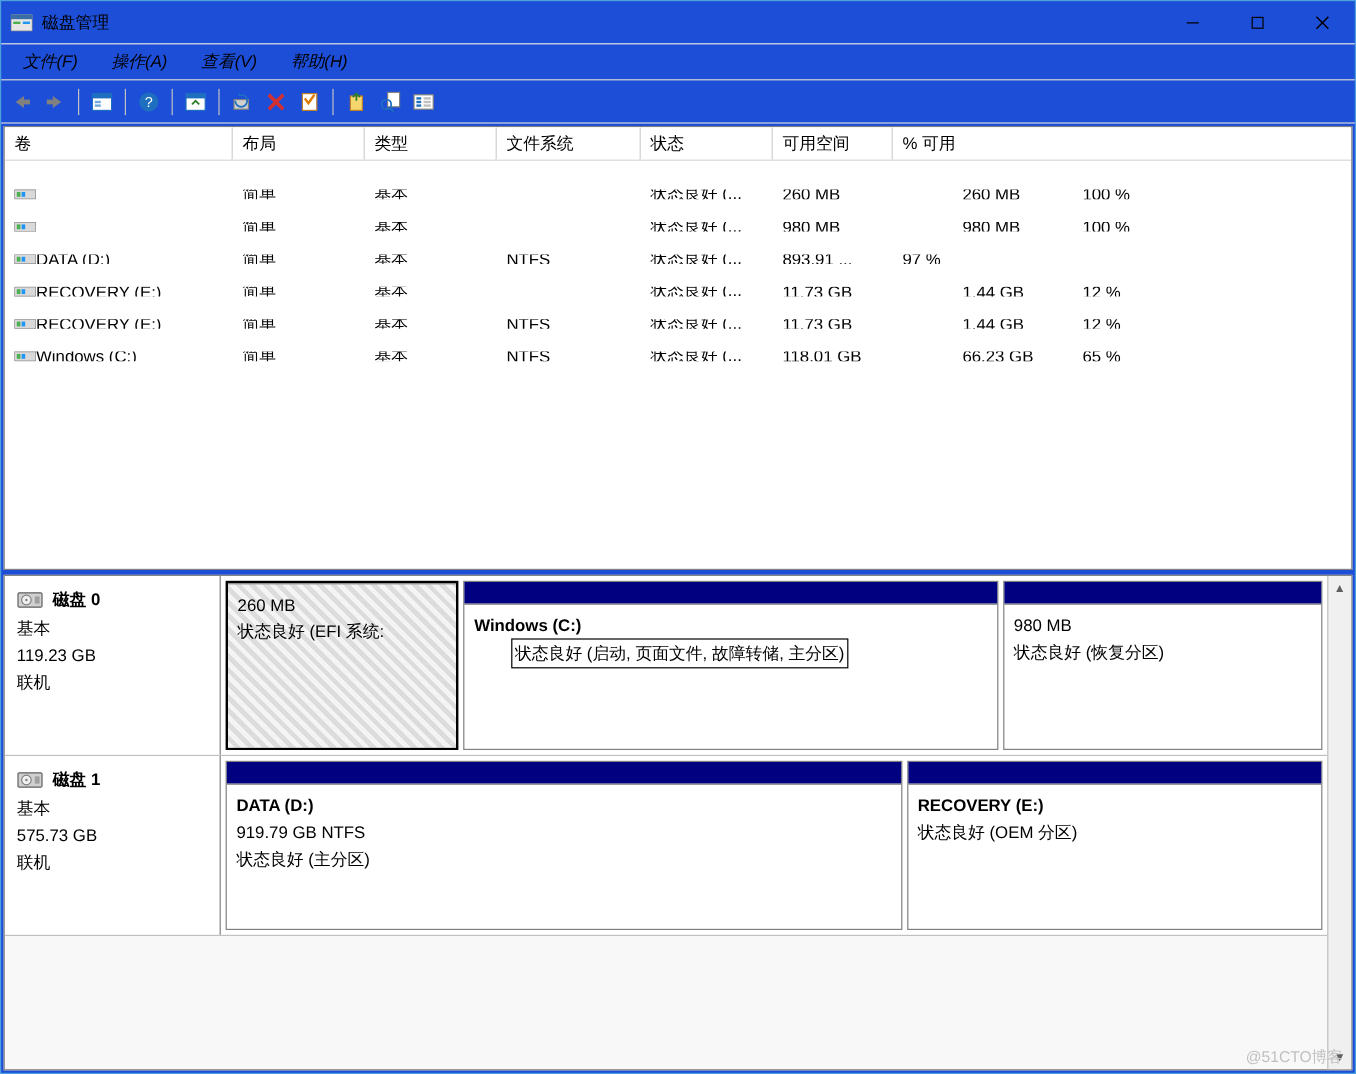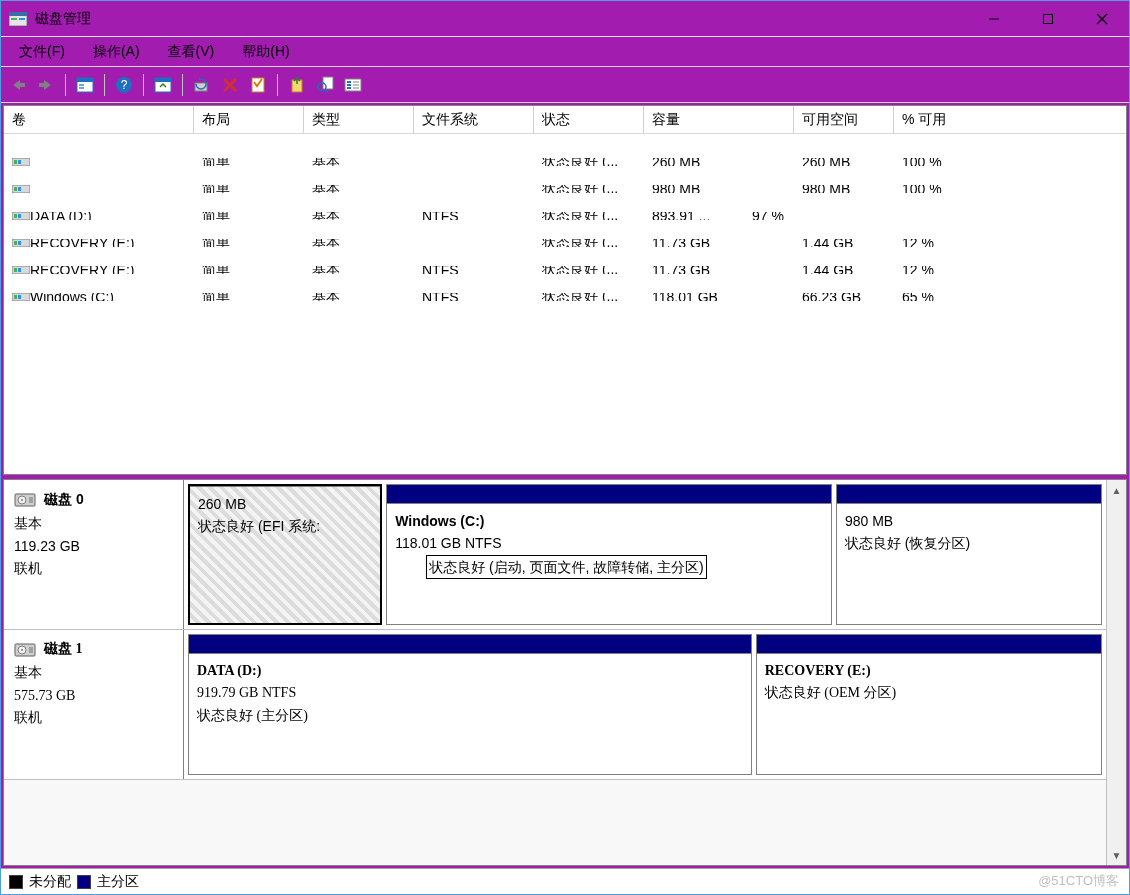--- a/index.html
+++ b/index.html
@@ -1,26 +1,26 @@
 <!DOCTYPE html>
 <html><head>
 <meta charset="utf-8">
 <style>
   * { box-sizing: border-box; }
   html,body { margin:0; padding:0; font-family:"Microsoft YaHei","Segoe UI",Tahoma,sans-serif; font-size:14px; color:#000; background:#fff; }
-  .window { width:1130px; height:895px; border:1px solid #4da0e0; display:flex; flex-direction:column; background:#a21caf; position:relative; }
+  .window { width:1130px; height:895px; border:1px solid #4da0e0; display:flex; flex-direction:column; background:#1d4ed8; position:relative; }
   
   .titlebar { height:36px; display:flex; align-items:center; padding:0 0 0 8px; border-bottom:1px solid #e5e5e5; }
   .titlebar .app-icon { width:18px; height:14px; margin-right:8px; }
   .titlebar .title { flex:0 0 auto; font-size:14px; }
   .titlebar .spacer { flex:1; }
   .winbtn { width:54px; height:36px; display:flex; align-items:center; justify-content:center; }
   
   .menubar { height:30px; display:flex; align-items:center; padding:0 4px; border-bottom:1px solid #d8d8d8; font-size:14px; }
-  .menubar .menuitem { padding:4px 14px; }
+  .menubar .menuitem { padding:4px 14px;font-style:italic; }
   
   .toolbar { height:36px; display:flex; align-items:center; padding:0 4px; border-bottom:1px solid #d8d8d8; gap:2px; }
   .toolbar .sep { width:1px; height:22px; background:#c0c0c0; margin:0 4px; }
   .toolbtn { width:26px; height:26px; display:flex; align-items:center; justify-content:center; border:1px solid transparent; }
   
   .content { flex:1; display:flex; flex-direction:column; min-height:0; }
   
   .volpane { height:370px; border:1px solid #828282; margin:2px; overflow:auto; background:#fff; }
   .volheader { display:flex; height:28px; border-bottom:1px solid #d8d8d8; font-size:14px; position:sticky; top:0; background:#fff; }
   .volheader .col, .volrow .col { padding:4px 8px; border-right:1px solid #e5e5e5; overflow:hidden; white-space:nowrap; text-overflow:ellipsis; display:flex; align-items:center; }
@@ -186,21 +186,20 @@
 
   <div class="content">
 
     <div class="volpane">
       <div class="volheader">
         <div class="col c0">卷</div>
         <div class="col c1">布局</div>
         <div class="col c2">类型</div>
         <div class="col c3">文件系统</div>
         <div class="col c4">状态</div>
-        <div class="col c5">容量</div>
         <div class="col c6">可用空间</div>
         <div class="col c7">% 可用</div>
         <div class="col c8"></div>
       </div>
       <div id="volrows">
           <div class="volrow">
             <div class="col c0">
               <svg class="dicon" viewBox="0 0 18 12">
                 <rect x="0" y="2" width="18" height="8" fill="#d9d9d9" stroke="#808080"></rect>
                 <rect x="2" y="4" width="3" height="4" fill="#4caf50"></rect>
@@ -328,32 +327,32 @@
             </div>
             <div class="partitions">
               <div class="partition hatched hide-stripe" style="flex: 18 1 0px;">
                 <div class="body">
                   <div>260 MB</div>
                   <div>状态良好 (EFI 系统:</div>
                 </div>
               </div>
               <div class="partition" style="flex: 42 1 0px;">
                 <div class="stripe"></div>
-                <div class="body"><div class="pt">Windows  (C:)</div><div>118.01 GB NTFS</div><span class="sel">状态良好 (启动, 页面文件, 故障转储, 主分区)</span></div>
+                <div class="body"><div class="pt">Windows  (C:)</div><span class="sel">状态良好 (启动, 页面文件, 故障转储, 主分区)</span></div>
               </div>
               <div class="partition" style="flex: 25 1 0px;">
                 <div class="stripe"></div>
                 <div class="body">
                   <div>980 MB</div>
                   <div>状态良好 (恢复分区)</div>
                 </div>
               </div>
             </div>
           </div>
-          <div class="diskrow" style="min-height: 150px; font-family: Liberation Serif, serif;">
+          <div class="diskrow" style="min-height: 150px;">
             <div class="diskinfo">
               <div class="dh">
                 <svg width="22" height="18" viewBox="0 0 22 18">
                   <rect x="1" y="4" width="20" height="12" rx="1" fill="#d0d0d0" stroke="#606060"></rect>
                   <circle cx="8" cy="10" r="4" fill="#f0f0f0" stroke="#808080"></circle>
                   <circle cx="8" cy="10" r="1" fill="#808080"></circle>
                   <rect x="15" y="7" width="4" height="6" fill="#a0a0a0"></rect>
                 </svg>
                 <span>磁盘 1</span>
               </div>
@@ -380,23 +379,17 @@
             </div>
           </div>
         </div>
       <div class="diskscroll">
         <div class="arrow">▲</div>
         <div style="flex:1"></div>
         <div class="arrow">▼</div>
       </div>
     </div>
 
-    <div class="legend">
-      <div class="sw" style="background:#000"></div>
-      <span>未分配</span>
-      <div class="sw" style="background:#000080"></div>
-      <span>主分区</span>
-    </div>
 
   </div>
 
   <div class="watermark">@51CTO博客</div>
 </div>
 
 </body></html>

